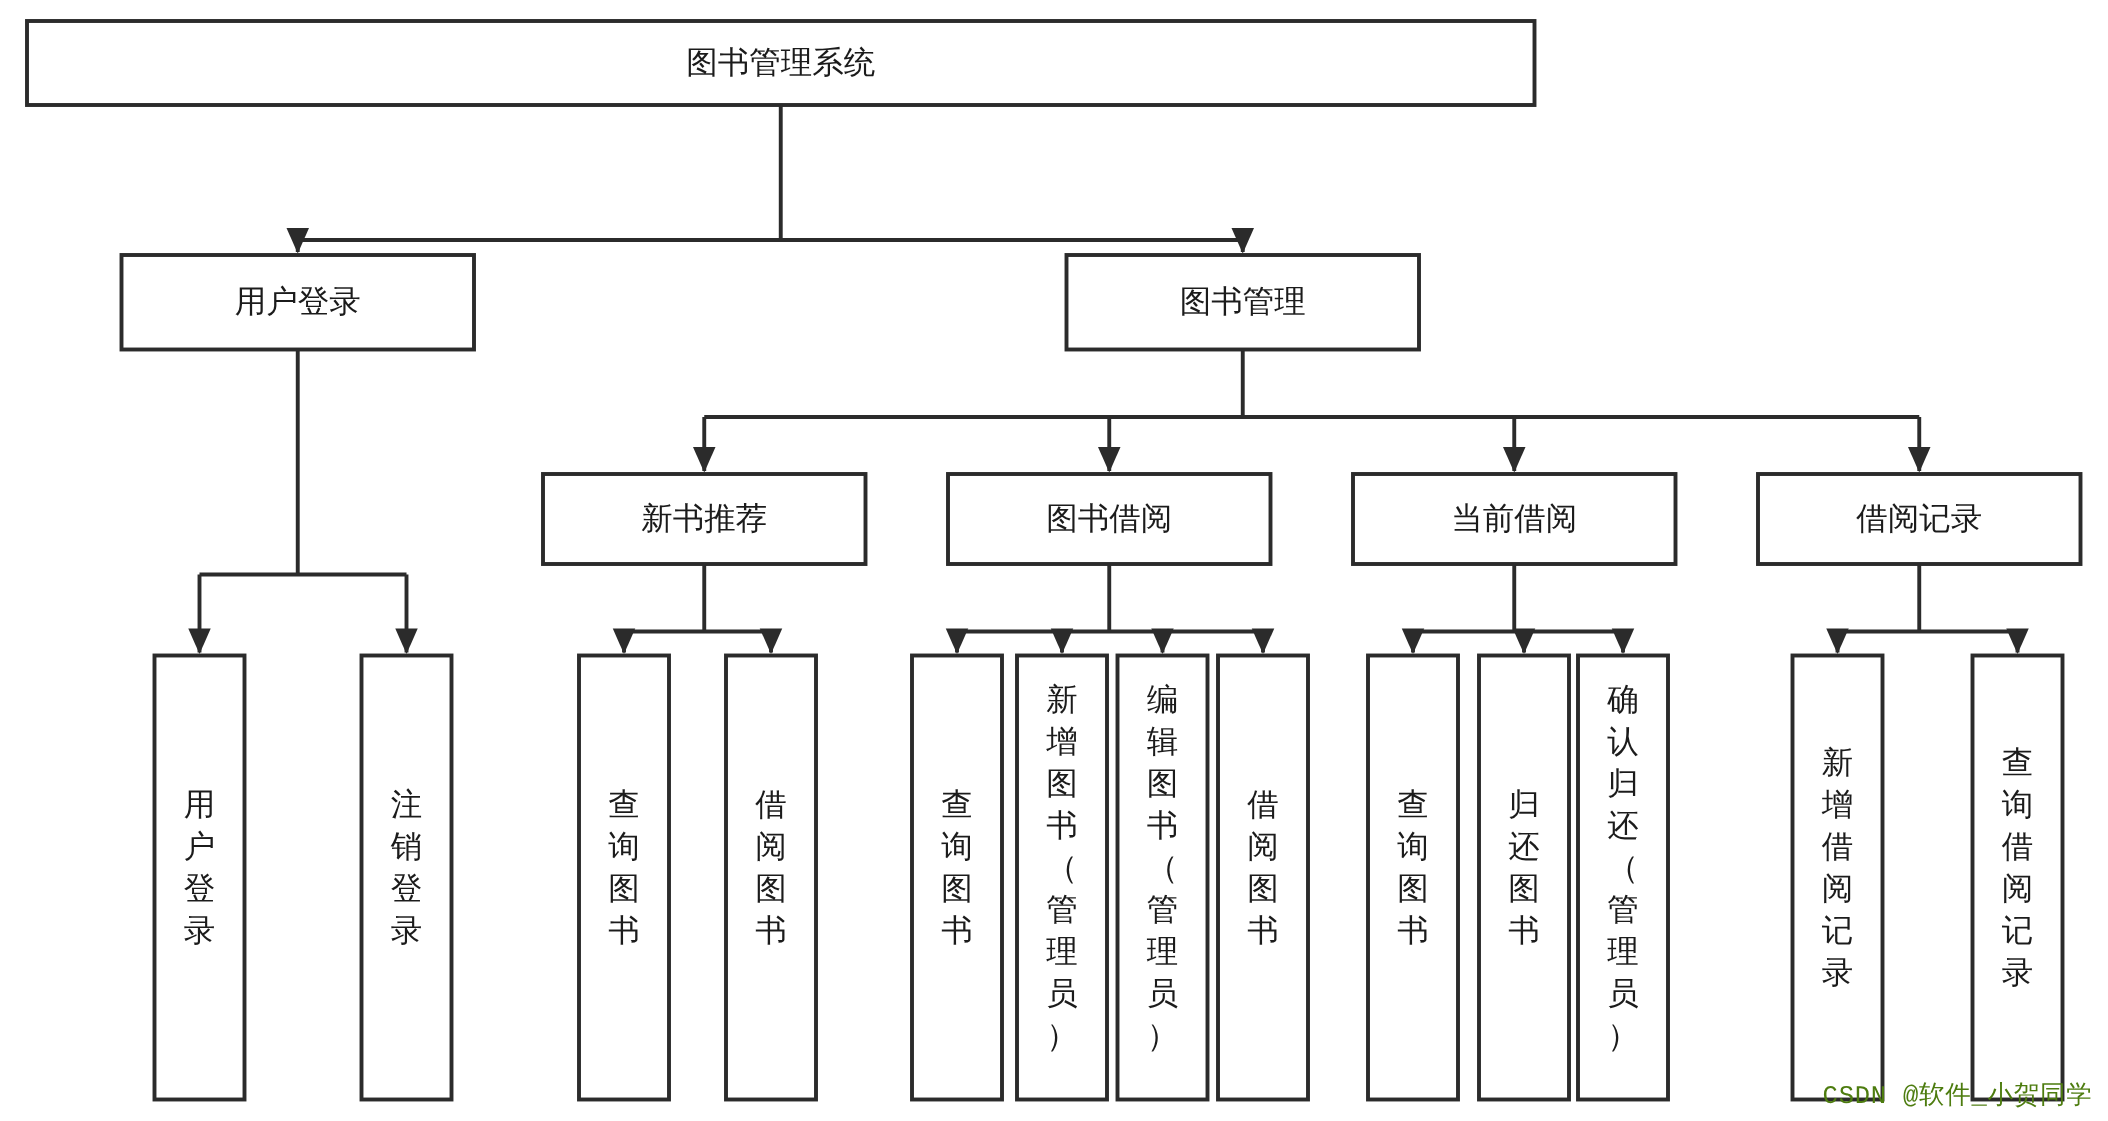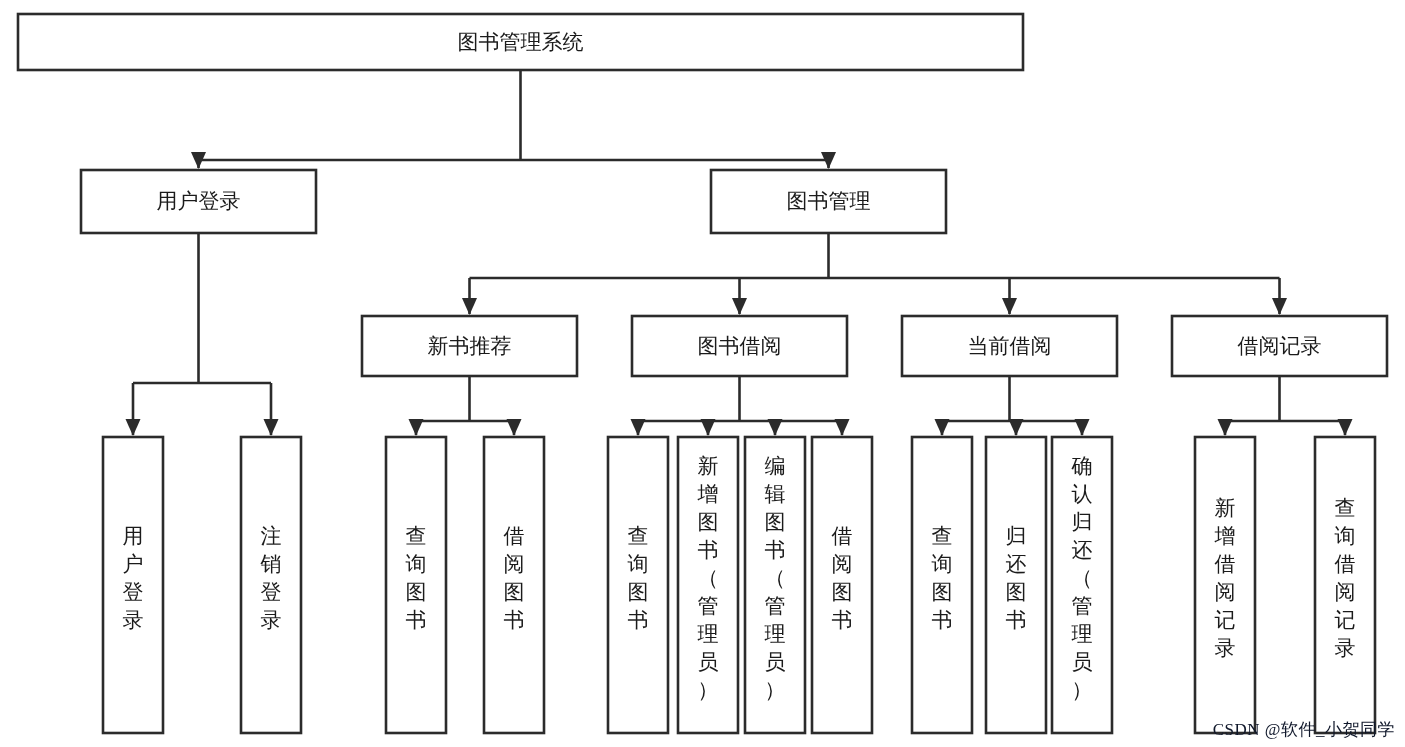--- a/index.html
+++ b/index.html
@@ -44,23 +44,23 @@
     stroke-linecap: butt;
   }
   .arrow-head {
     fill: #2b2b2b;
     stroke: none;
   }
   .watermark {
     position: absolute;
     right: 10px;
     bottom: 6px;
-    font-family: Liberation Serif, serif;
+    font-family: Liberation Mono, monospace;
     font-size: 17px;
-    color: #0f172a;
+    color: #4d7c0f;
     letter-spacing: 0.5px;
     white-space: nowrap;
     user-select: none;
   }
 </style>
 </head>
 <body>
 
 <svg id="chart" viewBox="0 0 1405 747">
   <g id="links-layer">

